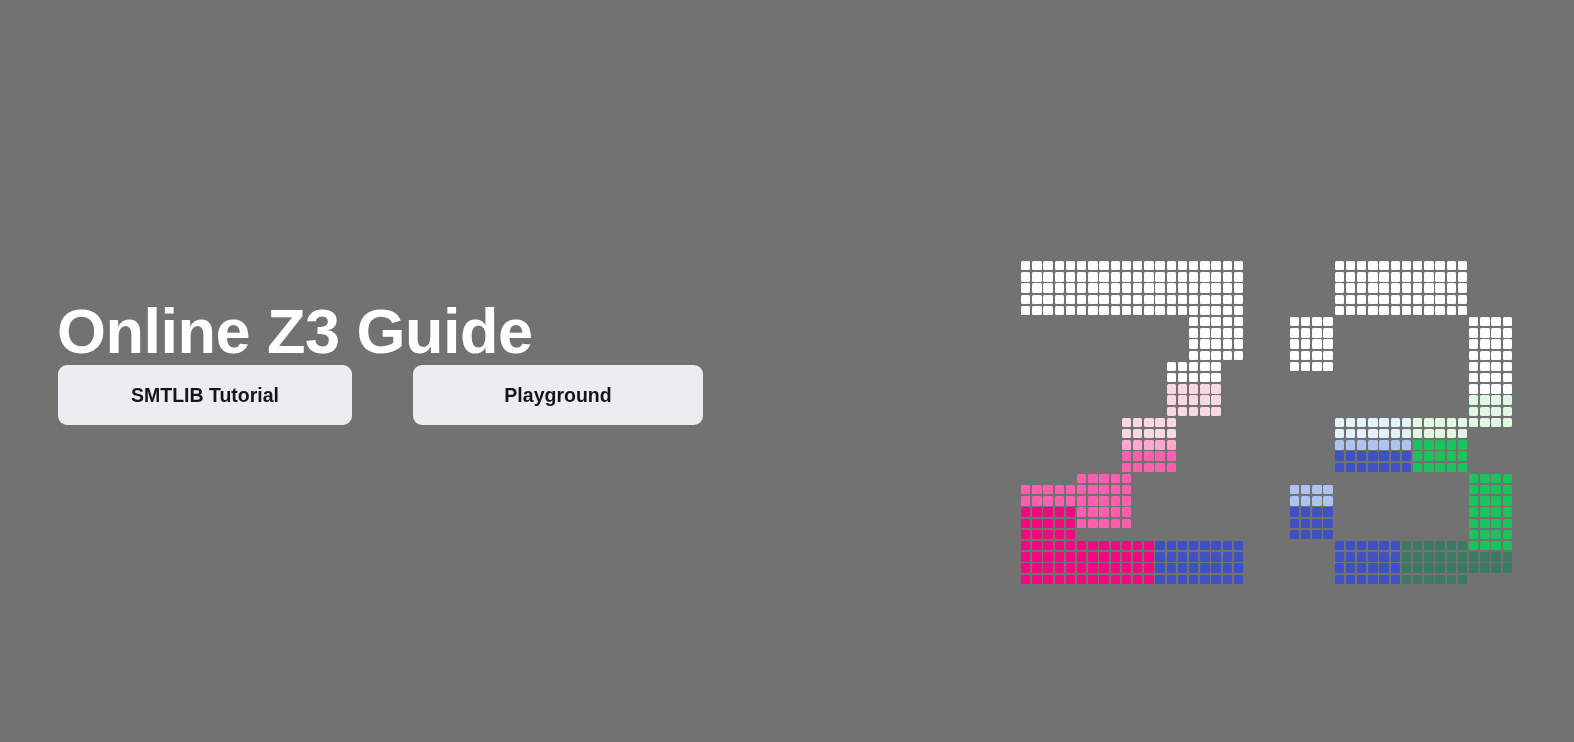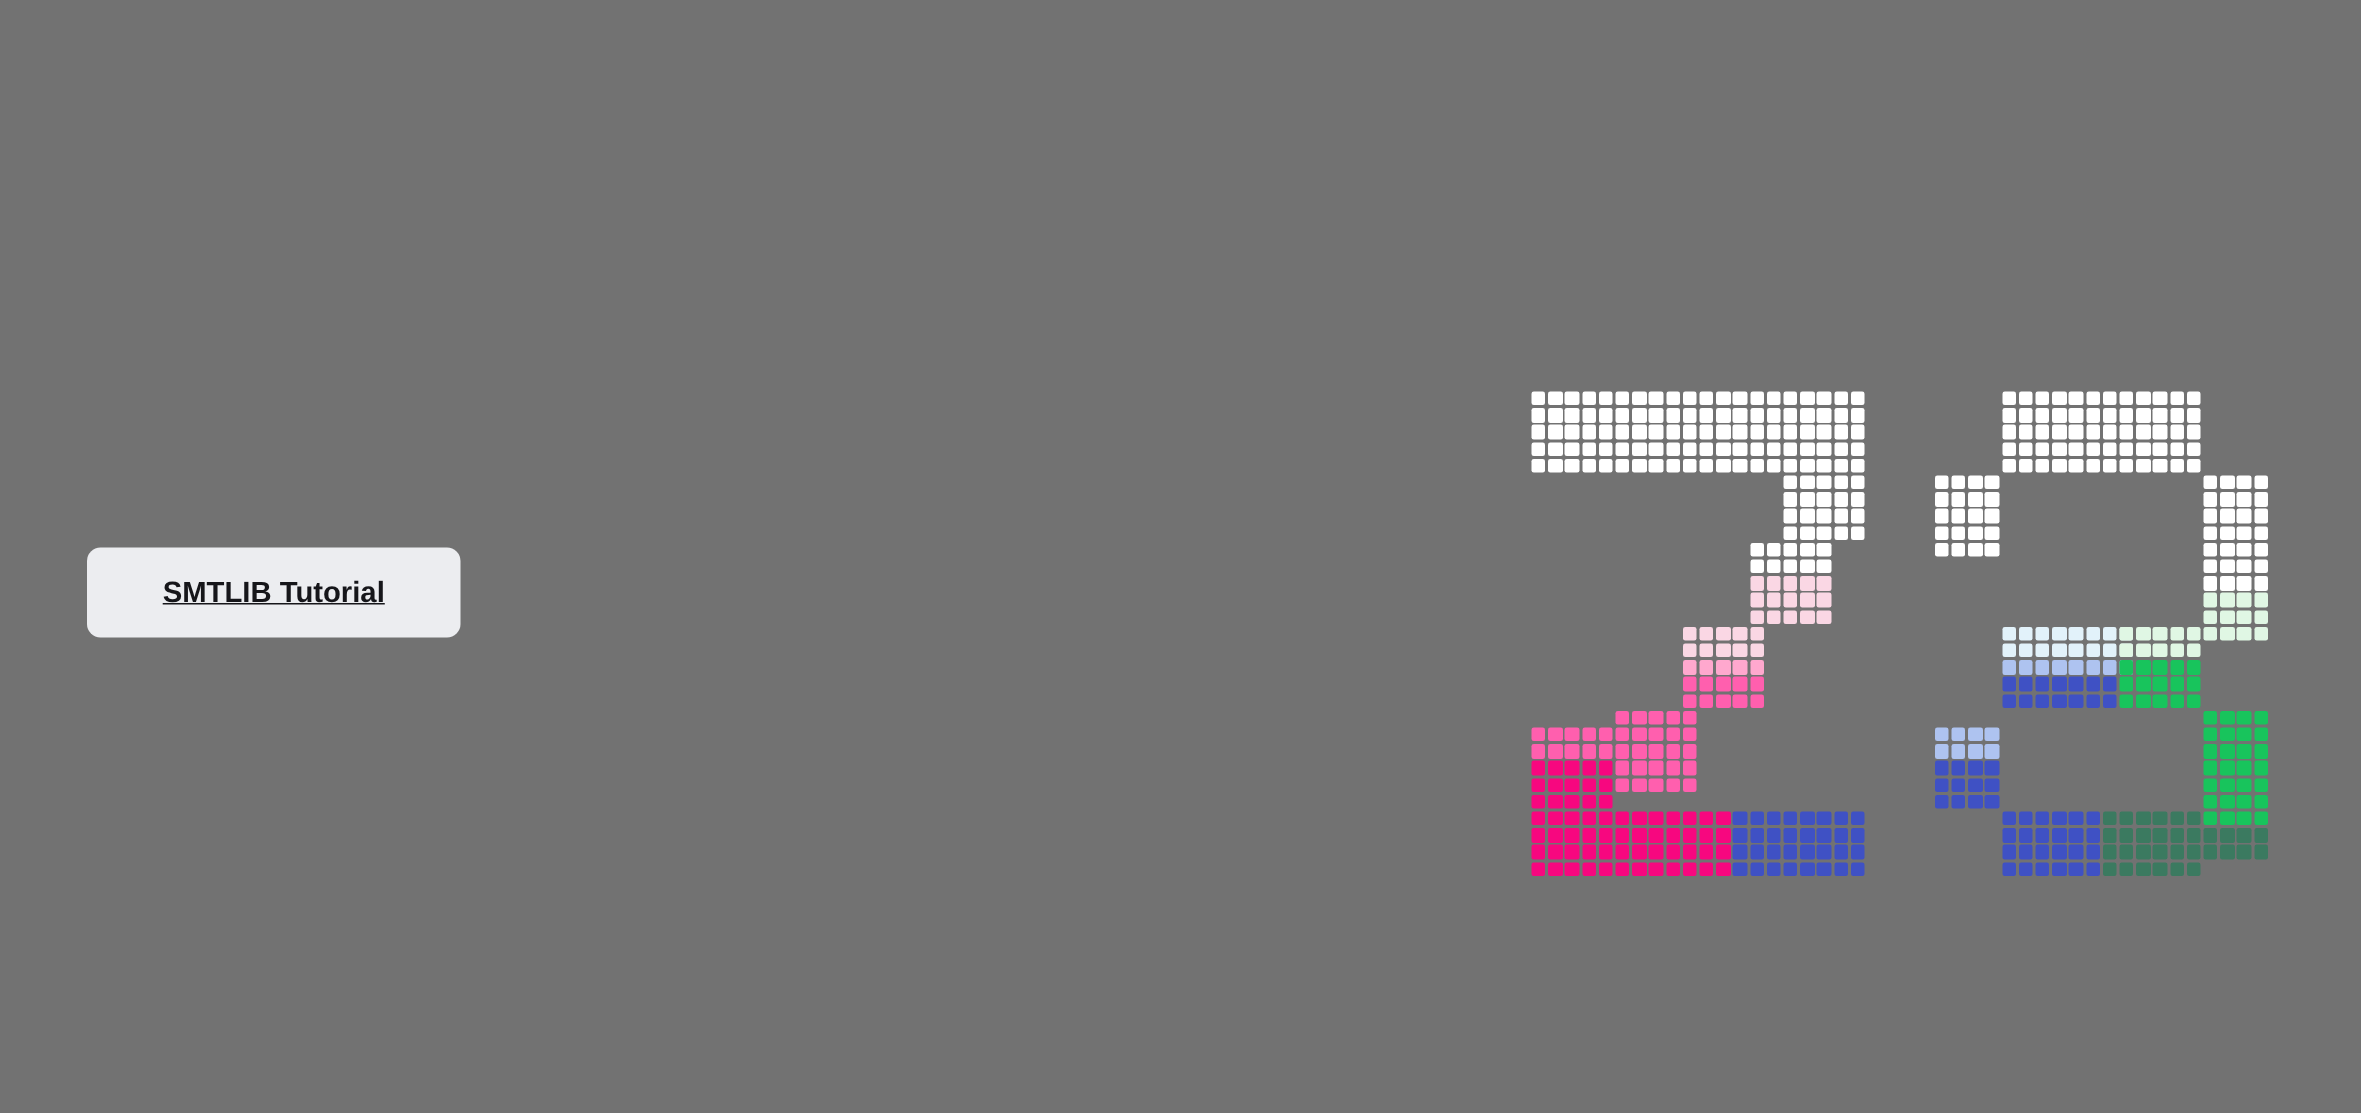--- a/index.html
+++ b/index.html
@@ -43,21 +43,21 @@
     font-size: 19.5px;
     font-weight: bold;
     height: 60px;
     padding: 0 0;
     cursor: pointer;
     display: flex;
     align-items: center;
     justify-content: center;
     box-sizing: border-box;
   }
-  .cta-btn:nth-child(1) { width: 249px; margin-right: 61px; text-decoration: underline; }
+  .cta-btn:nth-child(1) { width: 294px; margin-right: 61px; }
   .cta-btn:nth-child(2) { width: 290px; margin-right: 45px; }
   .cta-btn:nth-child(3) { width: 226px; }
 
   
   #logo {
     position: absolute;
     left: 1021px;
     top: 261px;
     width: 494px;
     height: 322px;
@@ -67,23 +67,25 @@
     width: 9.4px;
     height: 9.4px;
     border-radius: 1.5px;
   }
 </style>
 </head>
 <body style="background: rgb(114, 114, 114);">
 
 <div id="hero">
 
+  <h1 id="headline">Online Z3 Guide</h1>
 
   <div id="cta-row">
     <button class="cta-btn">SMTLIB Tutorial</button>
+    <button class="cta-btn">Playground</button>
   </div>
 
   <div id="logo">
       <div class="px" style="left: 0px; top: 0px; background: rgb(255, 255, 255);"></div>
       <div class="px" style="left: 11.2px; top: 0px; background: rgb(255, 255, 255);"></div>
       <div class="px" style="left: 22.4px; top: 0px; background: rgb(255, 255, 255);"></div>
       <div class="px" style="left: 33.6px; top: 0px; background: rgb(255, 255, 255);"></div>
       <div class="px" style="left: 44.8px; top: 0px; background: rgb(255, 255, 255);"></div>
       <div class="px" style="left: 56px; top: 0px; background: rgb(255, 255, 255);"></div>
       <div class="px" style="left: 67.2px; top: 0px; background: rgb(255, 255, 255);"></div>

